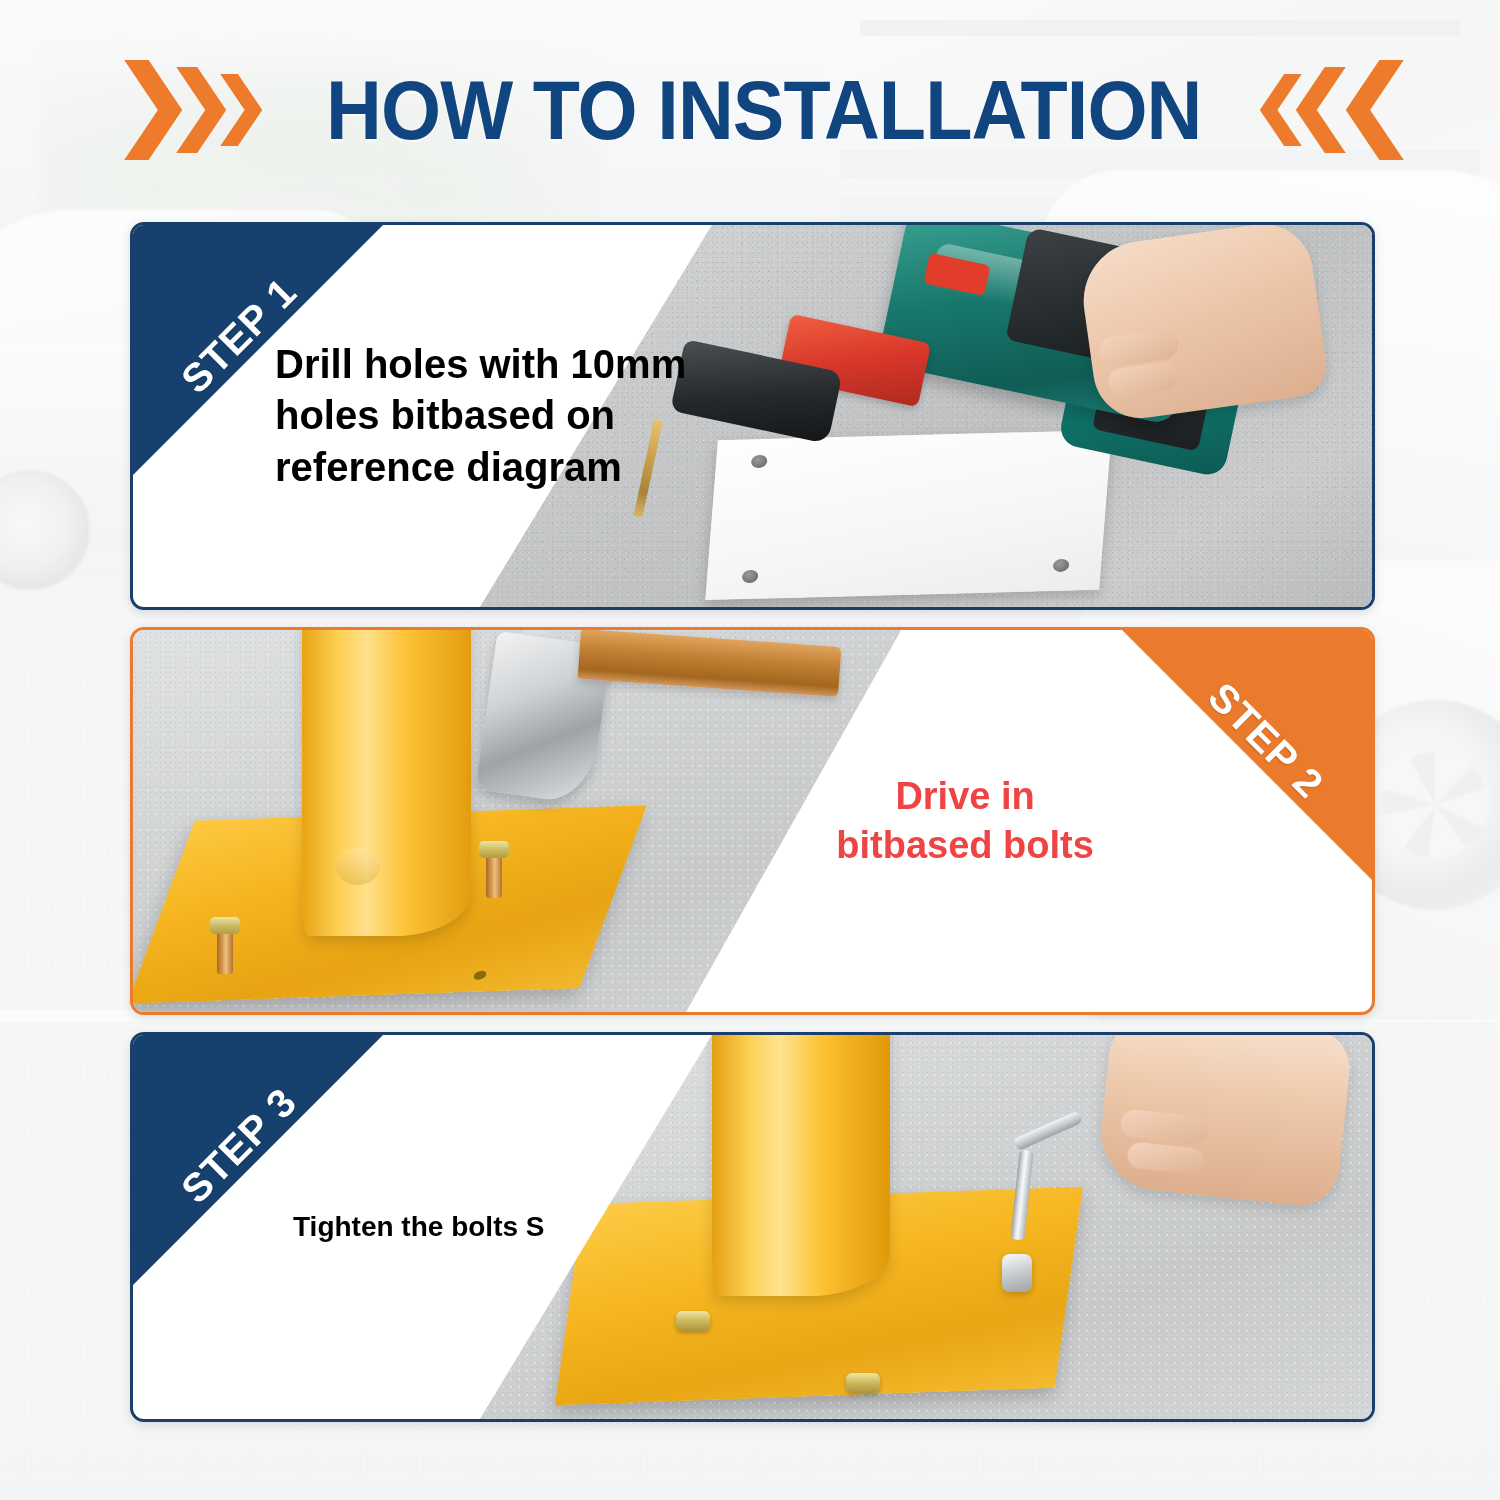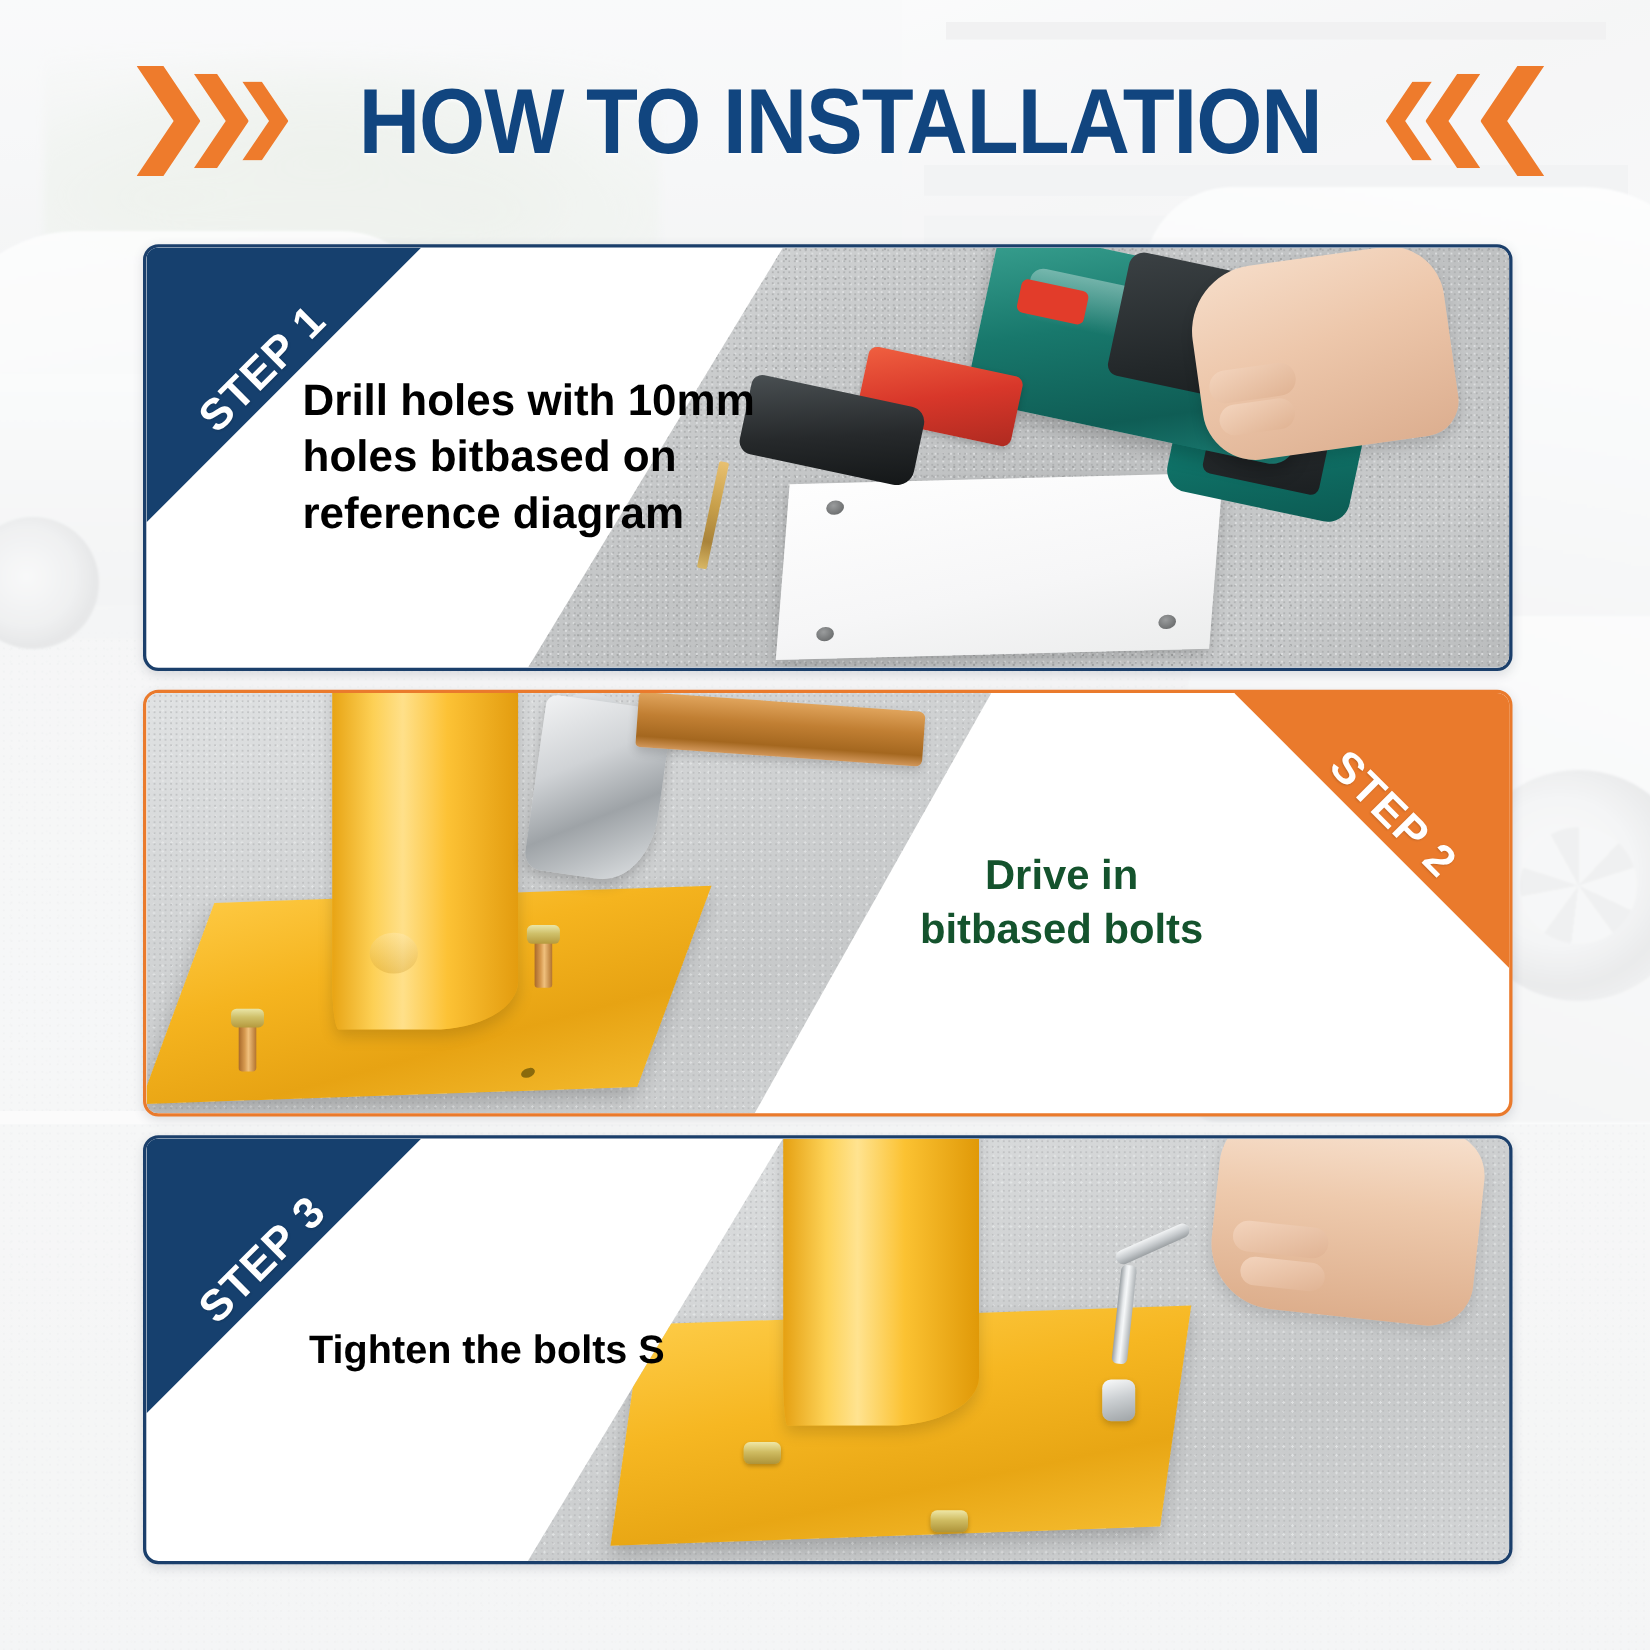--- a/index.html
+++ b/index.html
@@ -101,21 +101,21 @@
   .asphalt-light{position:absolute;inset:0;
     background:linear-gradient(160deg,#e0e2e3 0%,#d0d2d3 40%,#c7c9ca 70%,#d4d6d7 100%);}
   .asphalt-light:before{content:"";position:absolute;inset:0;opacity:.6;
     background-image:radial-gradient(#b3b5b6 .9px,transparent 1px),radial-gradient(#eceeef .9px,transparent 1px);
     background-size:5px 5px,8px 8px;background-position:0 0,3px 4px;}
 
   
   .text-panel{position:absolute;top:0;height:100%;display:flex;align-items:center;}
   .step-text{font-weight:700;line-height:1.28;}
   .t-navy{color:#000000;}
-  .t-orange{color:#14532d;}
+  .t-orange{color:#ef4444;}
 
   
   .ribbon{position:absolute;width:250px;height:250px;overflow:hidden;}
   .ribbon-tl{left:0;top:0;}
   .ribbon-tr{right:0;top:0;}
   .ribbon-tl .tri{position:absolute;left:0;top:0;width:250px;height:250px;
     background:#16406e;clip-path:polygon(0 0,100% 0,0 100%);}
   .ribbon-tr .tri{position:absolute;left:0;top:0;width:250px;height:250px;
     background:#ea7a2c;clip-path:polygon(0 0,100% 0,100% 100%);}
   .ribbon-label{position:absolute;color:#fff;font-weight:700;font-size:40px;letter-spacing:1px;
@@ -331,21 +331,21 @@
       <div class="wrench-socket"></div>
       <div class="wrench"></div>
       <div class="wrench-arm"></div>
       <div class="hand3">
         <div class="finger" style="left:8%;top:56%;width:36%;height:16%;"></div>
         <div class="finger" style="left:12%;top:74%;width:32%;height:15%;"></div>
       </div>
     </div>
 
     <div class="text-panel" style="left:0;width:58%;padding-left:148px;">
-      <div class="step-text t-navy" style="font-size:36px;">
+      <div class="step-text t-navy" style="font-size:28px;margin-left:12px;">
         <div>Tighten the bolts S</div>
       </div>
     </div>
 
     <div class="ribbon ribbon-tl">
       <div class="tri"></div>
       <div class="ribbon-label">STEP 3</div>
     </div>
 
   </div>

